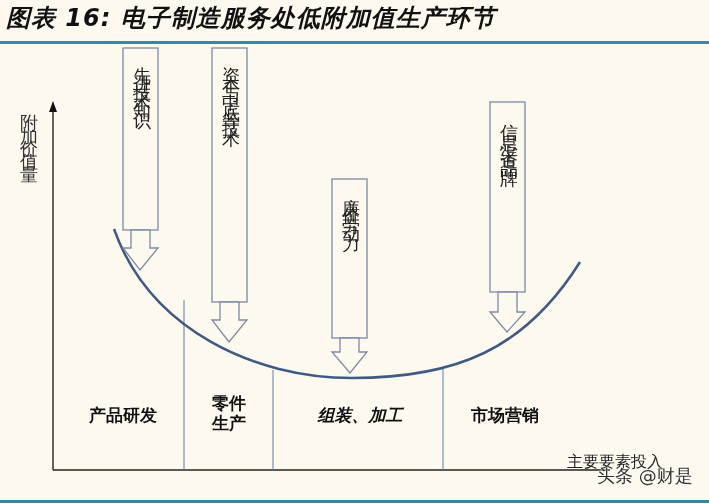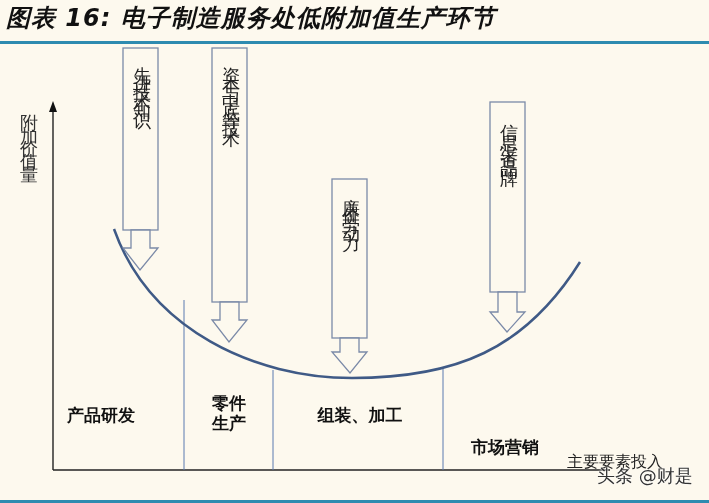--- a/index.html
+++ b/index.html
@@ -63,21 +63,21 @@
   <span style="writing-mode:vertical-rl; letter-spacing:9px;">廉价劳动力</span>
 </div>
 <div class="vtext" style="left:495px; top:110px; width:26px;">
   <span style="writing-mode:vertical-rl; letter-spacing:9px;">信息渠道品牌</span>
 </div>
 
 <div class="ylabel">
   <span style="writing-mode:vertical-rl; letter-spacing:13px;">附加价值量</span>
 </div>
 
-<div class="seg" style="left:46px; top:404px; width:110px;">产品研发</div>
+<div class="seg" style="left:68px; top:404px; width:110px;">产品研发</div>
 <div class="seg" style="left:190px; top:393px; width:78px; white-space:pre-line; line-height:20px;">零件
 生产</div>
-<div class="seg" style="left:290px; top:404px; width:140px;">组装、加工</div>
-<div class="seg" style="left:450px; top:404px; width:110px;margin-top:32px;">市场营销</div>
+<div class="seg" style="left:290px; top:404px; width:140px;font-style:italic;">组装、加工</div>
+<div class="seg" style="left:450px; top:404px; width:110px;">市场营销</div>
 
 <div class="xlabel">主要要素投入</div>
 <div class="watermark">头条 @财是</div>
 <div class="bottom-rule"></div>
 
 </body></html>

